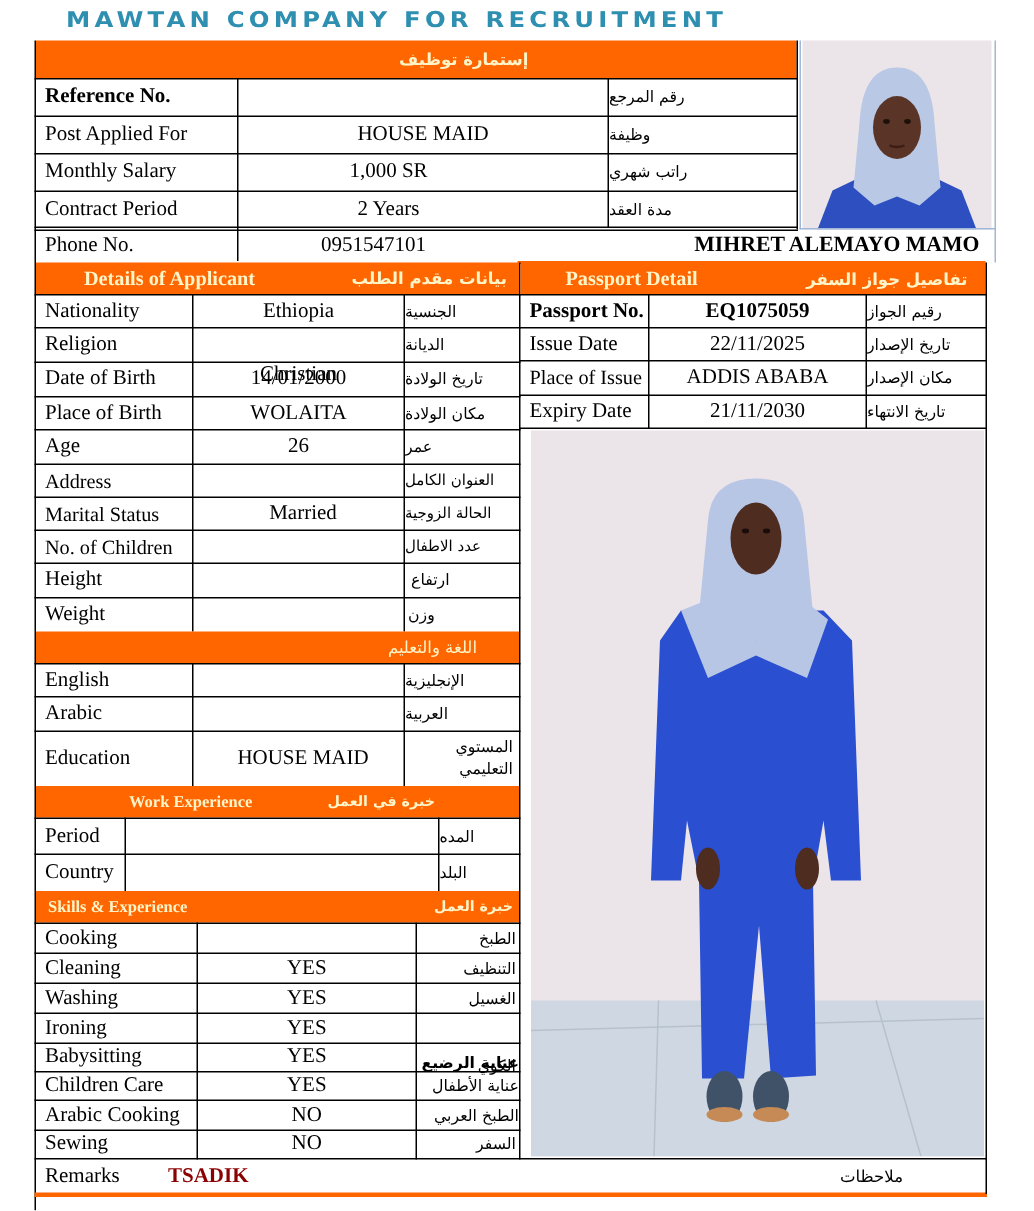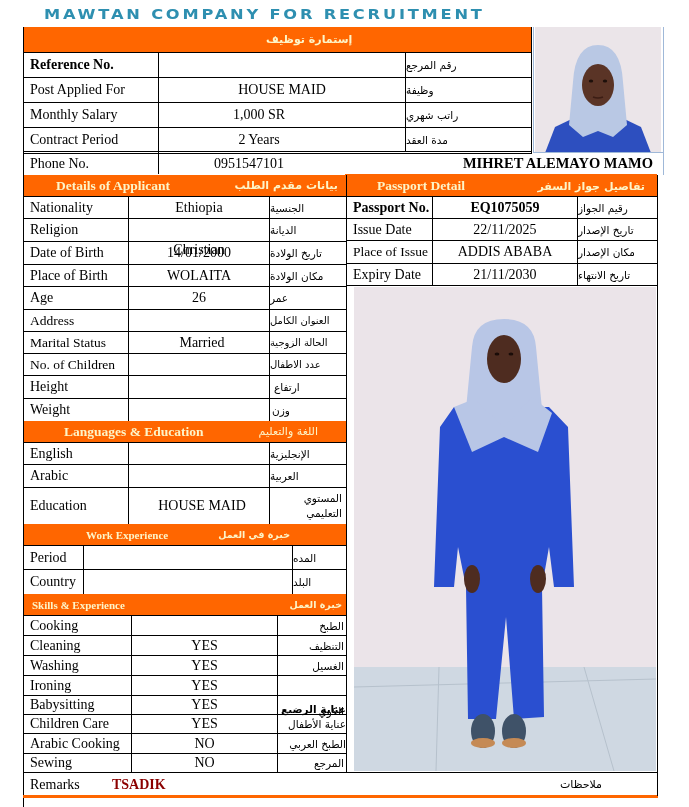--- a/index.html
+++ b/index.html
@@ -206,21 +206,20 @@
 
     <ellipse cx="129" cy="444" rx="12" ry="17" fill="#3f5268"></ellipse>
     <ellipse cx="160" cy="444" rx="12" ry="17" fill="#3f5268"></ellipse>
     <ellipse cx="129" cy="456" rx="12" ry="5" fill="#c58a55"></ellipse>
     <ellipse cx="160" cy="456" rx="12" ry="5" fill="#c58a55"></ellipse>
   </svg>
 </div>
 
 <div>
   <div class="cell orange" style="left:24px; top:421px; width:322px; height:21px; font-size:13.5px;">
-    <span style="position:absolute; left:40px;">Languages &amp; Education</span>
     <span class="ar" style="position:absolute; right:28px; font-size:11px; font-weight:normal;">اللغة والتعليم</span>
   </div>
   <div class="hline" style="left:23px; top:442px; width:324px;"></div>
   <div class="hline" style="left:23px; top:464px; width:324px;"></div>
   <div class="hline" style="left:23px; top:487px; width:324px;"></div>
   <div class="vline" style="left:128px; top:442px; height:82px;"></div>
   <div class="vline" style="left:269px; top:442px; height:82px;"></div>
 
   <div class="cell" style="left:30px; top:443px; width:98px; height:21px; font-size:14px;">English</div>
   <div class="cell center" style="left:129px; top:443px; width:140px; height:21px;"></div>
@@ -297,21 +296,21 @@
   <div class="cell" style="left:30px; top:715px; width:100px; height:18px; font-size:14px;">Children Care</div>
   <div class="cell center" style="left:132px; top:715px; width:145px; height:18px; font-size:14px;">YES</div>
   <div class="cell ar" style="left:278px; top:715px; width:68px; height:18px;">عناية الأطفال</div>
 
   <div class="cell" style="left:30px; top:734px; width:100px; height:19px; font-size:14px;">Arabic Cooking</div>
   <div class="cell center" style="left:132px; top:734px; width:145px; height:19px; font-size:14px;">NO</div>
   <div class="cell ar" style="left:278px; top:734px; width:68px; height:19px;">الطبخ العربي</div>
 
   <div class="cell" style="left:30px; top:754px; width:100px; height:18px; font-size:14px;">Sewing</div>
   <div class="cell center" style="left:132px; top:754px; width:145px; height:18px; font-size:14px;">NO</div>
-  <div class="cell ar" style="left:278px; top:754px; width:66px; height:18px;">المرجع</div>
+  <div class="cell ar" style="left:278px; top:754px; width:66px; height:18px;">السفر</div>
 </div>
 
 <div>
   <div class="cell" style="left:30px; top:774px; width:70px; height:21px; font-size:14px;">Remarks</div>
   <div class="cell" style="left:112px; top:774px; width:200px; height:21px; font-size:14px; font-weight:bold; color:#8b0000;">TSADIK</div>
   <div class="cell right ar" style="left:560px; top:774px; width:94px; height:21px; font-size:11px;">ملاحظات</div>
   <div class="hline" style="left:23px; top:795px; width:635px; height:3px; background:#ff6600;"></div>
   <div class="vline" style="left:657px; top:772px; height:24px;"></div>
 </div>
 

